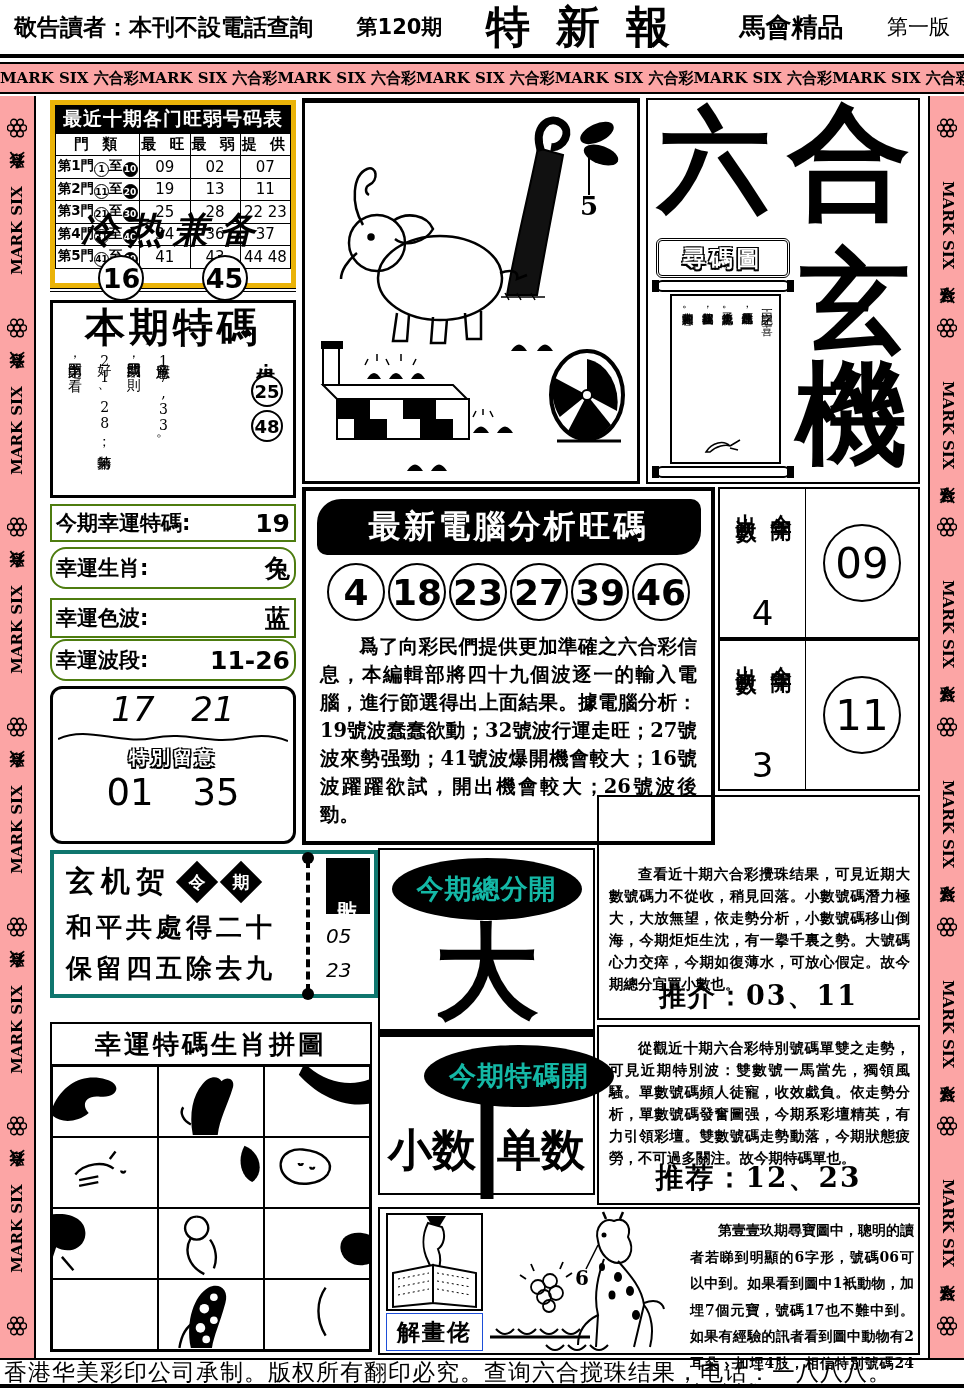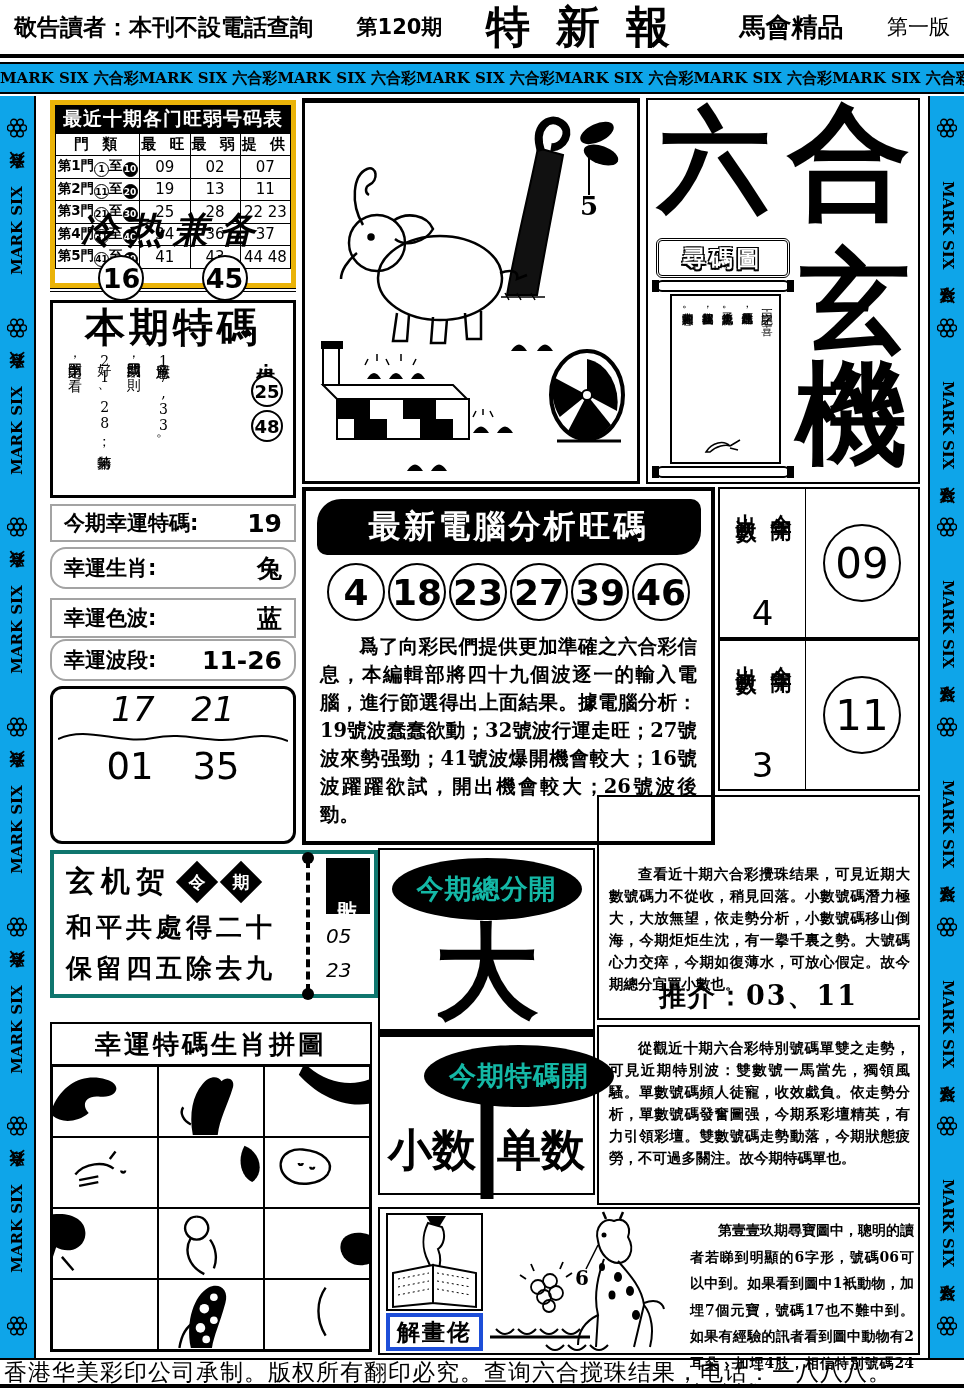--- a/index.html
+++ b/index.html
@@ -13,21 +13,21 @@
   
   #hdr { left:0; top:0; width:964px; height:58px; border-bottom:4px solid #000;
          display:flex; align-items:center; justify-content:space-between; padding:0 14px; background:#fff; }
   #hdr .notice { font-size:23px; font-weight:bold; }
   #hdr .issue { font-size:21px; font-weight:bold; }
   #hdr .paper-title { font-size:44px; font-weight:bold; letter-spacing:26px; font-family:"DejaVu Serif",serif; }
   #hdr .brand { font-size:26px; font-weight:bold; }
   #hdr .edition { font-size:21px; }
 
   
-  .strip { background:#0ea5e9; overflow:hidden; }
+  .strip { background:#fca5a5; overflow:hidden; }
   #strip-top { left:0; top:62px; width:964px; height:32px; border-top:2px solid #000; border-bottom:2px solid #000;
                display:flex; align-items:center; justify-content:space-around; }
   #strip-left  { left:0; top:96px; width:36px; height:1262px; border-right:2px solid #000;
                  display:flex; flex-direction:column; align-items:center; justify-content:space-around; }
   #strip-right { left:928px; top:96px; width:36px; height:1262px; border-left:2px solid #000;
                  display:flex; flex-direction:column; align-items:center; justify-content:space-around; }
   .strip-label { font-size:15px; font-weight:bold; white-space:nowrap; font-family:"DejaVu Serif",serif; }
   .strip-label.vl { writing-mode:vertical-rl; transform:rotate(180deg); }
   .strip-label.vr { writing-mode:vertical-rl; }
 
@@ -51,22 +51,22 @@
   
   #benqi { left:50px; top:300px; width:246px; height:198px; border:3px solid #000; }
   #benqi .ttl { font-size:40px; font-weight:bold; text-align:center; letter-spacing:4px; line-height:1.2; font-family:"DejaVu Serif",serif; }
   #benqi-cols { display:flex; justify-content:space-between; padding:2px 10px 0 14px; height:140px; }
   .vcol { writing-mode:vertical-rl; text-orientation:upright; font-size:14px; letter-spacing:0; line-height:1.1; font-family:"DejaVu Serif",serif; }
   #offer-col { display:flex; flex-direction:column; align-items:center; }
   #offer-col .lbl { writing-mode:vertical-rl; text-orientation:upright; font-size:19px; font-weight:bold; }
   #offer-col .numcirc { width:32px; height:32px; font-size:18px; margin-top:3px; }
 
   
-  .lrow { left:50px; width:246px; border:2px solid #a3a3a3; display:flex; align-items:center;
-          justify-content:space-between; padding:0 12px; background:#fff; }
+  .lrow { left:50px; width:246px; border:2px solid #4d7c0f; display:flex; align-items:center;
+          justify-content:space-between; padding:0 4px; background:#fff; }
   .lrow .lab { font-size:21px; font-weight:bold; }
   .lrow .val { font-size:25px; font-weight:bold; }
   .round { border-radius:16px; }
 
   
   #contrib { left:50px; top:686px; width:246px; height:158px; border:3px solid #000; border-radius:12px; text-align:center; overflow:hidden; }
   #contrib .t { font-size:29px; font-weight:bold; letter-spacing:6px; margin-top:4px; font-family:"DejaVu Serif",serif; }
   #contrib .nums { font-size:34px; font-style:italic; display:flex; justify-content:space-around; padding:0 40px; }
   #contrib .note { font-size:19px; font-weight:bold; letter-spacing:3px; color:#fff;
       text-shadow:-1.5px -1.5px 0 #000, 1.5px -1.5px 0 #000, -1.5px 1.5px 0 #000, 1.5px 1.5px 0 #000, 0 2px 0 #000; }
@@ -144,21 +144,21 @@
   #specialopen { left:378px; top:1031px; width:217px; height:164px; border:2px solid #000; border-top:6px solid #000; position:absolute;padding-left:44px; }
   #specialopen .stem { position:absolute; left:50%; top:66px; transform:translateX(-50%); width:13px; height:96px; background:#000; }
   #specialopen .w { position:absolute; top:84px; font-size:44px; font-weight:900; font-family:"DejaVu Serif",serif; }
   #specialopen .w.l { left:8px; } #specialopen .w.r { right:8px; }
 
   #spectext { left:597px; top:1025px; width:323px; height:180px; border:2px solid #000; }
 
   
   #decoder { left:378px; top:1207px; width:542px; height:148px; border:2.5px solid #000; }
   #decoder .bookbox { position:absolute; left:6px; top:4px; width:97px; height:98px; border:2px solid #000; }
-  #decoder .labbox { position:absolute; left:6px; top:104px; width:97px; height:38px; border:4px solid #1d4ed8;
+  #decoder .labbox { position:absolute; left:6px; top:104px; width:97px; height:38px; border:1px solid #1d4ed8;
                      font-size:23px; font-weight:bold; letter-spacing:2px; font-family:"DejaVu Serif",serif; }
   #decoder .gir { position:absolute; left:106px; top:2px; width:200px; height:142px; }
   #decoder .txt { position:absolute; left:310px; top:8px; width:224px; font-size:14px; line-height:1.9; text-align:justify;
                   text-indent:2em; font-weight:bold; font-family:"DejaVu Serif",serif; }
 
   
   #footer { left:0; top:1358px; width:964px; height:26px; border-top:2px solid #000; display:flex; align-items:center;
             padding-left:4px; font-size:23px; letter-spacing:1px; font-family:"DejaVu Serif",serif; }
   #footbar { left:0; top:1384px; width:964px; height:4px; background:#000; }
 </style>
@@ -530,20 +530,21 @@
   </div>
 
   <div id="contrib" class="abs">
     <div class="nums">
       <span>17</span>
       <span>21</span>
     </div>
     <svg width="230" height="16" viewBox="0 0 230 16" style="display:block;margin:0 auto;">
       <path d="M0,10 C30,-4 60,16 95,9 C130,2 150,16 185,9 C205,5 220,8 230,12" fill="none" stroke="#000" stroke-width="2"></path>
     </svg>
+    <div class="note">特別留意</div>
     <div class="nums2">
       <span>01</span>
       <span>35</span>
     </div>
   </div>
 
   <div id="congrats" class="abs">
     <div class="row1">
       <span class="pre">玄机贺</span>
       <span class="diamond">
@@ -737,20 +738,21 @@
 
   <div id="specialopen" class="abs">
     <div class="ellipse">今期特碼開</div>
     <div class="stem"></div>
     <span class="w l">小数</span>
     <span class="w r">单数</span>
   </div>
 
   <div id="spectext" class="abs">
     <div class="smallpara" style="top:10px;">從觀近十期六合彩特別號碼單雙之走勢，可見近期特別波：雙數號一馬當先，獨領風騷。單數號碼頻人徒寵，收效戱負。依走勢分析，單數號碼發奮圖强，今期系彩壇精英，有力引領彩壇。雙數號碼走勢動落，今期狀態疲勞，不可過多關注。故今期特碼單也。</div>
+    <div class="rec" style="bottom:6px; font-size:28px;">推荐：12、23</div>
   </div>
 
   <div id="decoder" class="abs">
     <div class="bookbox">
       <svg width="93" height="94" viewBox="0 0 93 94">
         <polygon points="38,1 58,1 48,17" fill="#000"></polygon>
         <path d="M40,8 C34,20 34,34 40,46 L47,62 C52,54 54,44 50,34 C56,30 58,20 54,12 Z" fill="#fff" stroke="#000" stroke-width="2"></path>
         <polygon points="5,58 45,50 45,88 5,92" fill="#fff" stroke="#000" stroke-width="2"></polygon>
         <polygon points="45,50 88,58 88,92 45,88" fill="#fff" stroke="#000" stroke-width="2"></polygon>
         <g stroke="#000" stroke-width="1" stroke-dasharray="2,3">

